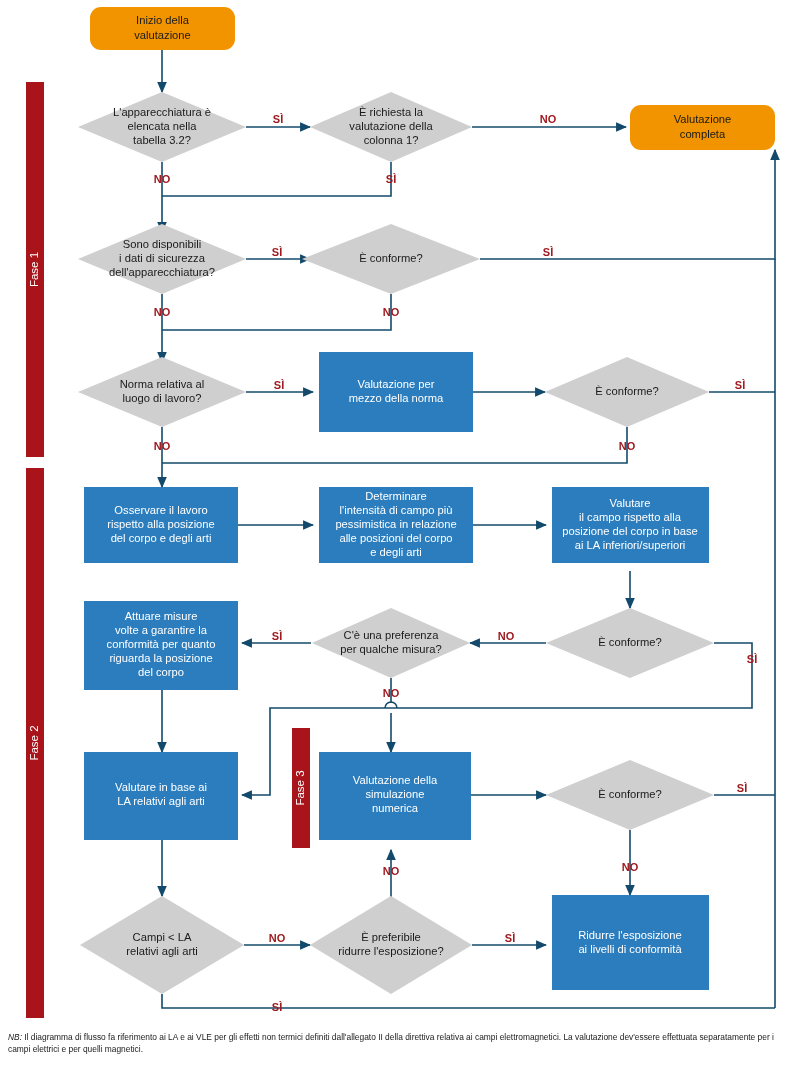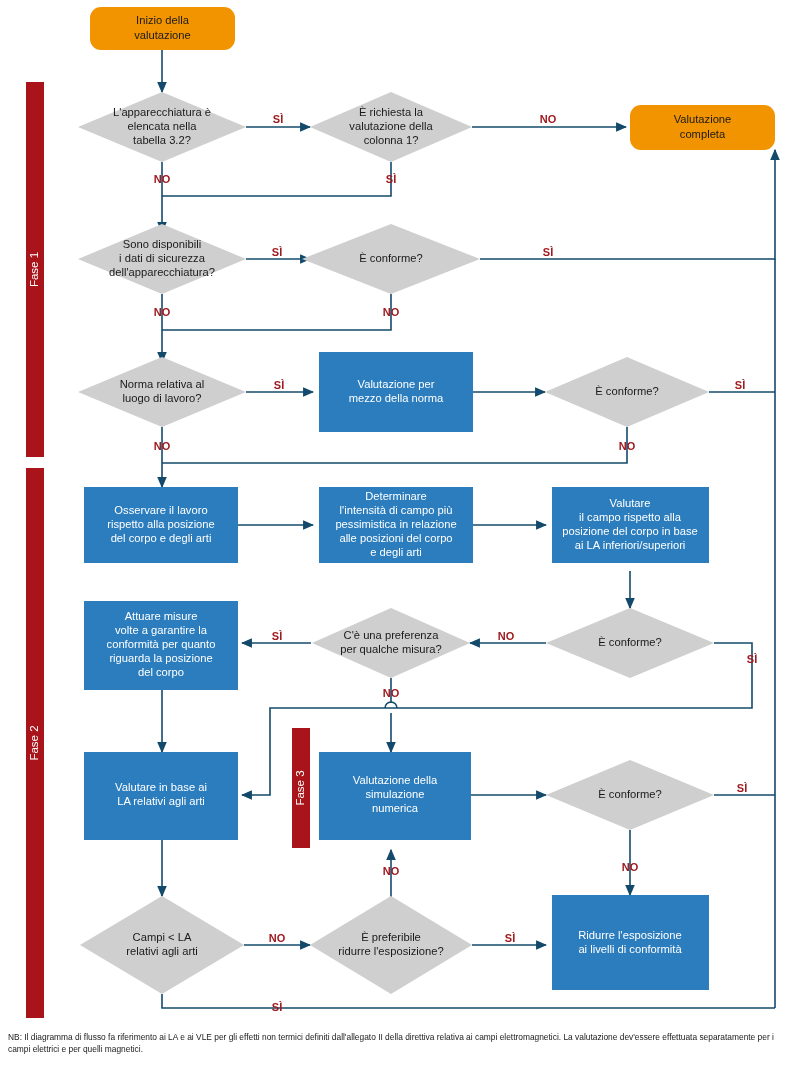--- a/index.html
+++ b/index.html
@@ -60,20 +60,21 @@
     position: absolute;
     left: 8px;
     top: 1031px;
     width: 780px;
     font-family: "Liberation Sans", sans-serif;
     font-size: 8.4px;
     line-height: 1.45;
     color: #1a1a1a;
   }
   .note .nb {
+    font-style: italic;
   }
 </style>
 </head>
 <body>
 
 <div id="chart-root">
 <svg width="796" height="1025" viewBox="0 0 796 1025" xmlns="http://www.w3.org/2000/svg">
   <defs>
     <marker id="arrow" markerWidth="7" markerHeight="7" refX="6.2" refY="3" orient="auto" markerUnits="strokeWidth">
       <path d="M0,0 L7,3 L0,6 z" fill="#134A6B"></path>

